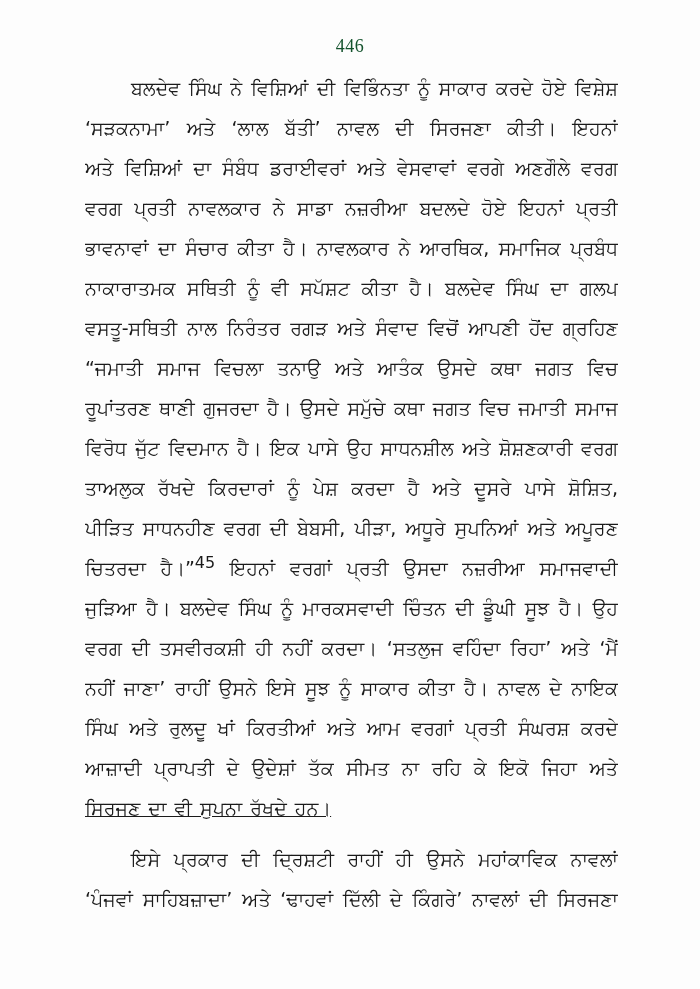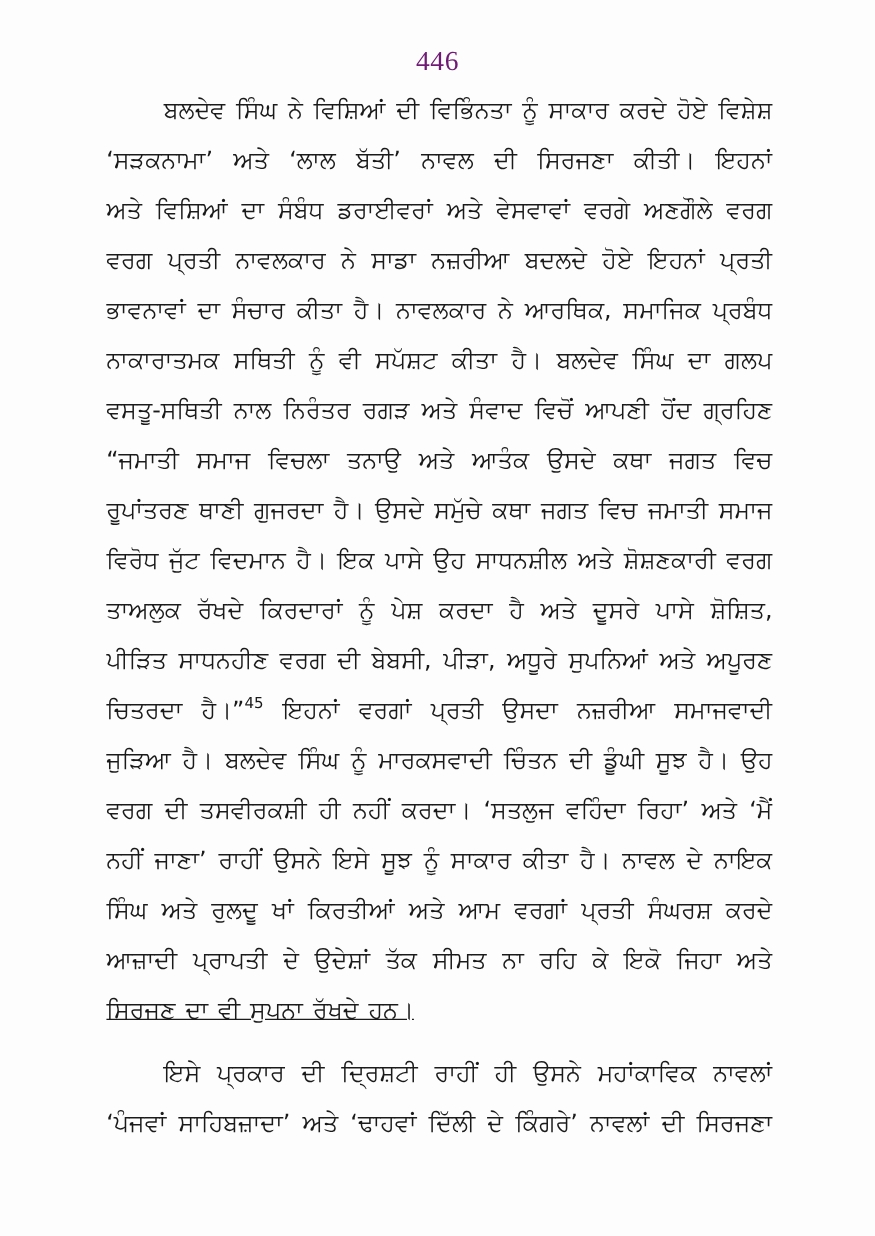--- a/index.html
+++ b/index.html
@@ -12,22 +12,22 @@
     position: relative;
     width: 700px; height: 989px;
     background: #fdfdfd;
     overflow: hidden;
   }
   .page-number {
     position: absolute;
     top: 36px; left: 0; width: 100%;
     text-align: center;
     font-family: "Liberation Serif", "DejaVu Serif", serif;
-    font-size: 22px;
-    color: #701a75;
+    font-size: 18px;
+    color: #14532d;
     letter-spacing: 0.5px;
   }
   .text-block {
     position: absolute;
     top: 68px; left: 85px;
     width: 533px;
     color: #1a1a1a;
   }
   .para { margin: 0; padding: 0; }
   .para-2 { margin-top: 11px; }
@@ -37,21 +37,21 @@
     font-size: 19px;
     overflow: hidden;
     text-align: justify;
     text-align-last: justify;
     word-spacing: 2px;
     white-space: normal;
   }
   .line.indent { text-indent: 46px; }
   .line.endline { text-align-last: left; text-decoration: underline; }
   sup.fn {
-    font-size: 12px;
+    font-size: 16px;
     line-height: 0;
     vertical-align: super;
   }
 </style>
 </head>
 <body>
 
 <div class="page">
 
   <div class="page-number">446</div>

